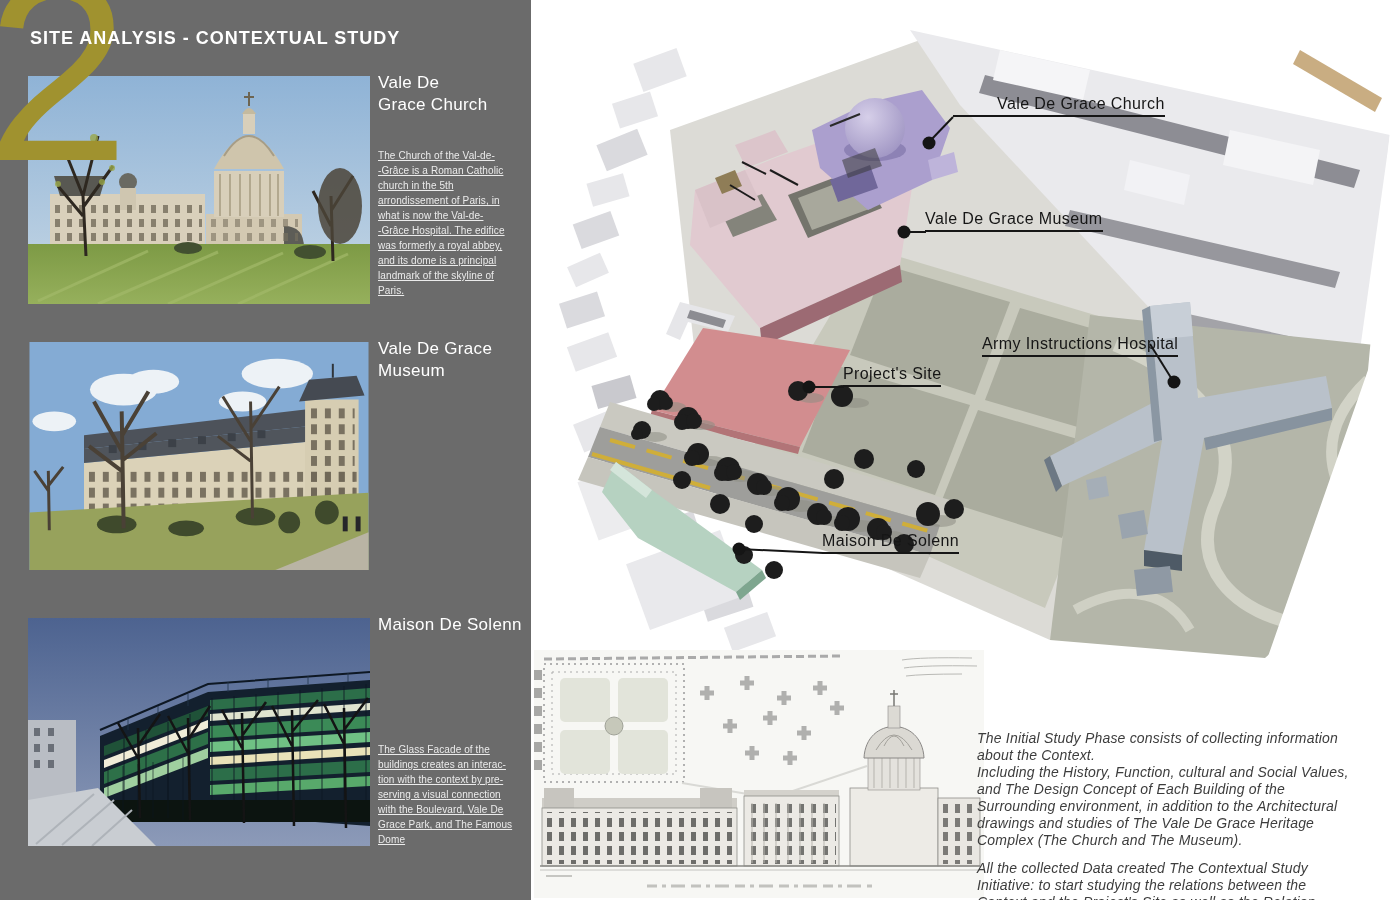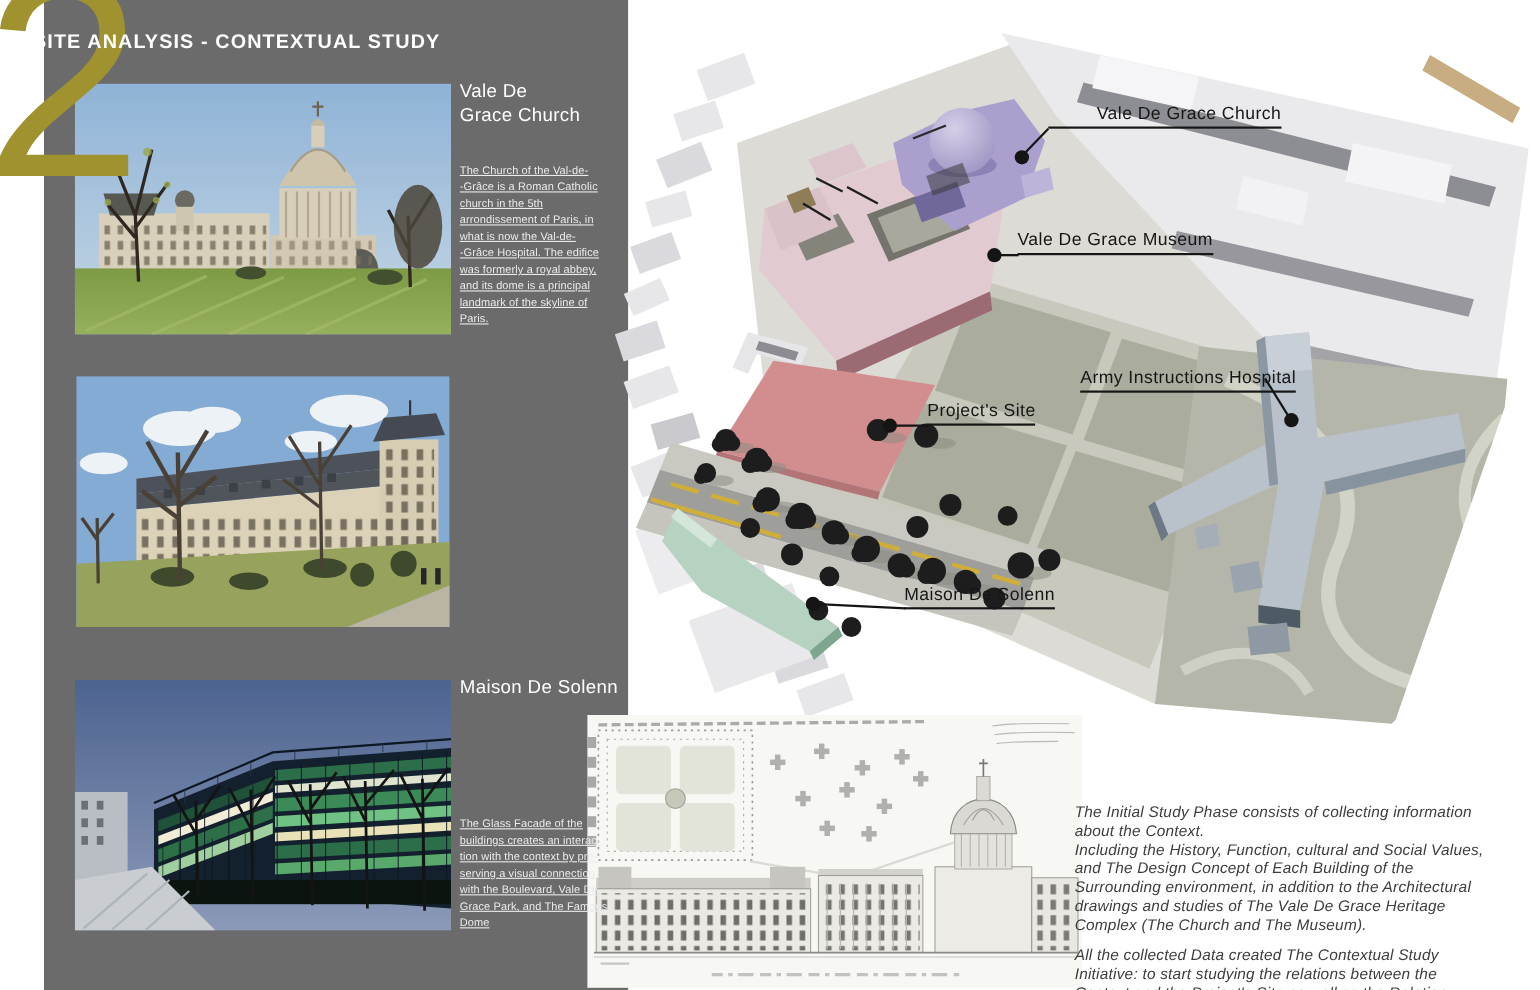--- a/index.html
+++ b/index.html
@@ -1,19 +1,19 @@
 <!DOCTYPE html>
 <html><head>
 <meta charset="utf-8">
 <style>
   html,body{margin:0;padding:0;background:#ffffff;}
   #board{position:relative;width:1400px;height:900px;overflow:hidden;background:#ffffff;
          font-family:"Liberation Sans",sans-serif;}
   
-  #sidebar{position:absolute;left:0;top:0;width:531px;height:900px;background:#6b6b6b;margin-left:40px;}
+  #sidebar{position:absolute;left:0;top:0;width:531px;height:900px;background:#6b6b6b;}
   #watermark{position:absolute;left:-14px;top:-58px;font-size:258px;line-height:1;
              color:#a0922f;font-weight:400;z-index:3;pointer-events:none;}
   #title{position:absolute;left:30px;top:28px;color:#ffffff;font-size:18px;
          letter-spacing:1px;font-weight:700;z-index:4;}
   .photo{position:absolute;left:28px;width:342px;height:228px;z-index:2;display:block;}
   .sec-heading{position:absolute;left:378px;color:#ffffff;font-size:17px;line-height:1.3;
                white-space:pre-line;z-index:2;letter-spacing:.3px;}
   .sec-body{position:absolute;left:378px;width:152px;color:#ebebeb;font-size:10px;
             line-height:1.5;white-space:pre-line;z-index:2;letter-spacing:.1px;text-decoration:underline;}
   
@@ -159,20 +159,22 @@
       </g>
 
       <g stroke="#4a4136" fill="none">
         <path d="M95 188 L93 70 M93 110 L65 60 M93 95 L120 50 M93 130 L60 105 M93 120 L128 92" stroke-width="4"></path>
         <path d="M225 178 L223 60 M223 100 L195 55 M223 88 L252 45 M223 120 L190 95" stroke-width="3"></path>
         <path d="M20 190 L19 130 M19 150 L5 130 M19 145 L34 126" stroke-width="3"></path>
       </g>
       <rect x="316" y="176" width="5" height="15" fill="#26262a"></rect>
       <rect x="329" y="176" width="5" height="15" fill="#26262a"></rect>
     </svg>
+    <div class="sec-heading" style="top:338px">Vale De Grace
+Museum</div>
 
     <svg class="photo" style="top:618px" viewBox="0 0 342 228">
       <defs>
         <linearGradient id="sky3" x1="0" y1="0" x2="0" y2="1">
           <stop offset="0" stop-color="#4d6390"></stop>
             <stop offset="1" stop-color="#8c9ab8"></stop>
         </linearGradient>
       </defs>
       <rect width="342" height="228" fill="url(#sky3)"></rect>
       <rect x="0" y="102" width="48" height="80" fill="#b9bdc4"></rect>

